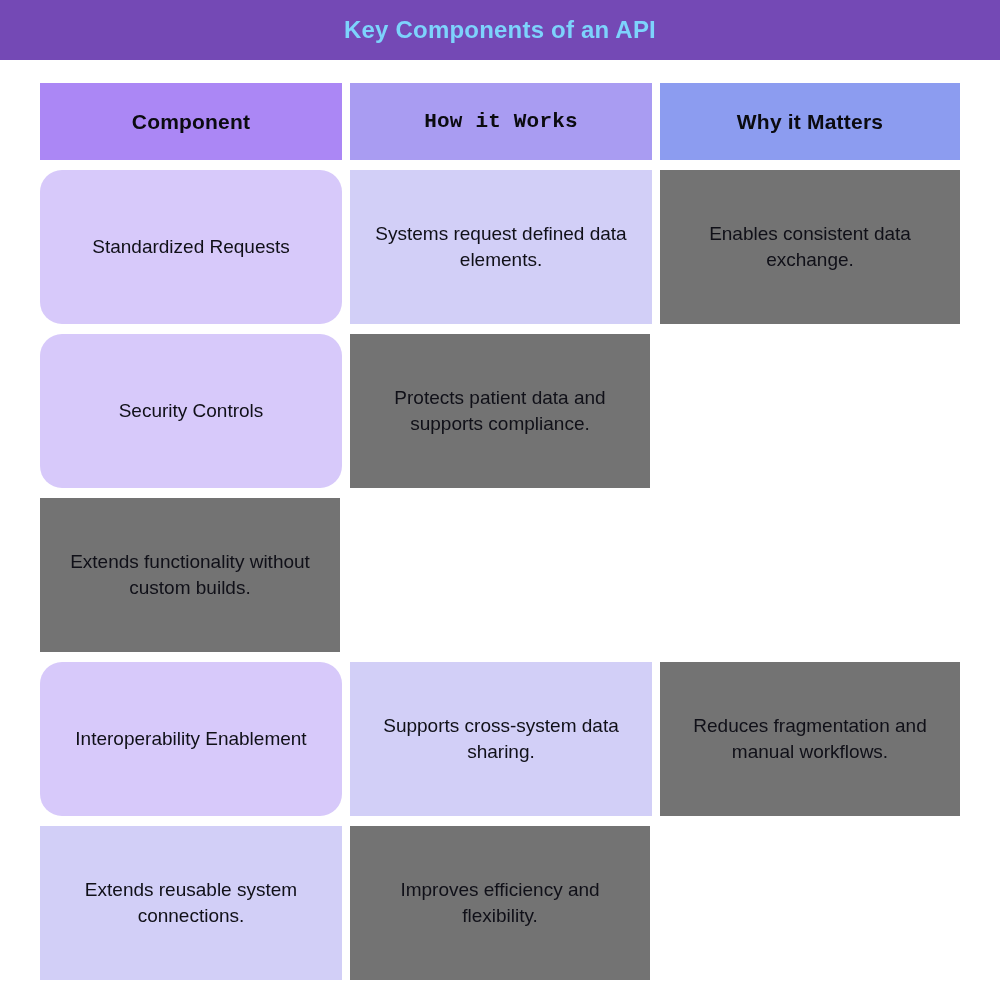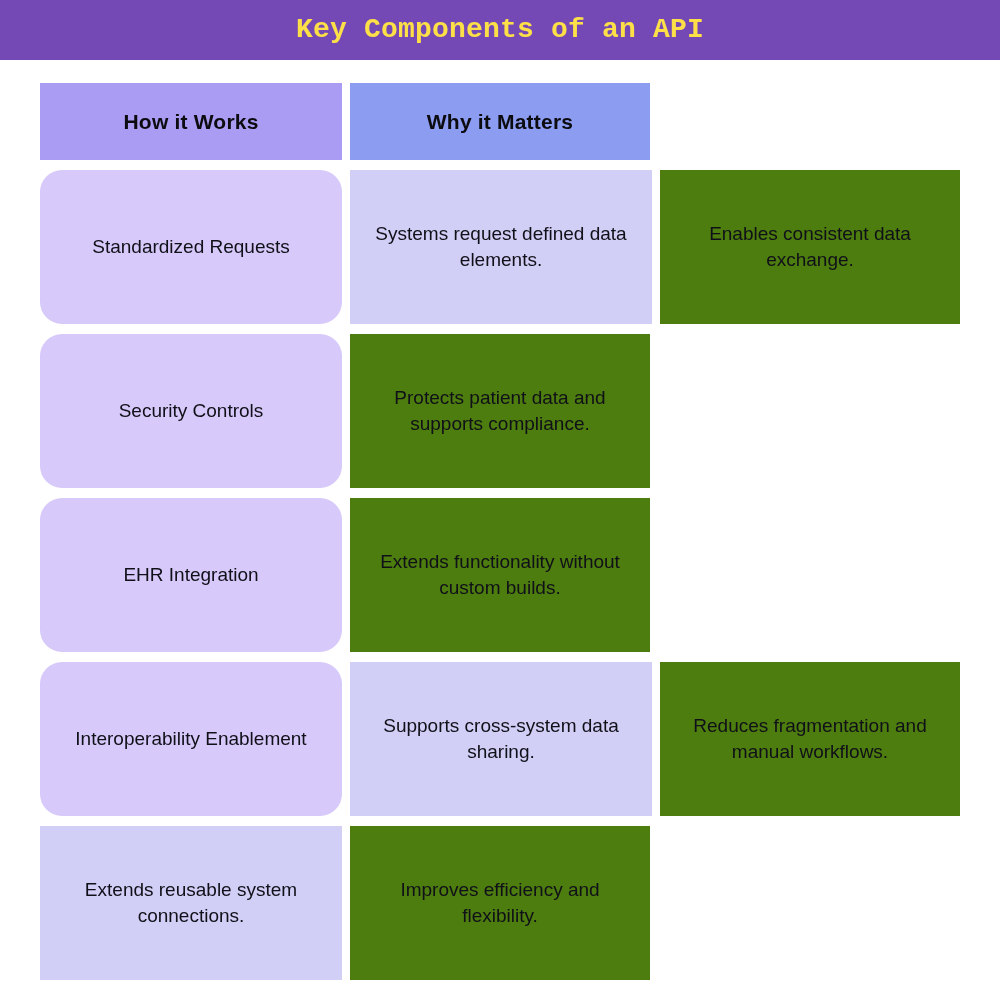--- a/index.html
+++ b/index.html
@@ -28,25 +28,25 @@
     left: 0;
     top: 0;
     width: 1000px;
     height: 60px;
     background: #7449b5;
     display: flex;
     align-items: center;
     justify-content: center;
   }
   .title-text {
-    color: #fde047;
-    font-size: 28px;
+    color: #7dd3fc;
+    font-size: 24px;
     font-weight: bold;
     letter-spacing: 0.2px;
-    font-family: Liberation Mono, monospace;
+    font-family: Liberation Sans, sans-serif;
     text-align: center;
     line-height: 1;
   }
 
   
   .table {
     position: absolute;
     left: 40px;
     top: 83px;
     width: 920px;
@@ -77,52 +77,55 @@
 
   
   .header-row .cell {
     height: 77px;
     font-size: 21px;
     font-weight: bold;
     color: #0b0b10;
     letter-spacing: 0.2px;
   }
   .header-row .col-0 { background: #ab87f5; }
-  .header-row .col-1 { background: #a99cf2; }
+  .header-row .col-1 { background: #a99cf2; font-family: Liberation Mono, monospace; }
   .header-row .col-2 { background: #8c9cf0; }
 
   
   .body-row .cell {
     height: 154px;
     font-size: 19px;
     font-weight: normal;
     color: #101018;
     line-height: 1.35;
   }
   .body-row .col-0 { background: #d7c9fa; border-radius: 22px; }
   .body-row .col-1 { background: #d2cff7; }
-  .body-row .col-2 { background: #4d7c0f; }
+  .body-row .col-2 { background: #737373; }
 
   .cell-text {
     display: block;
     max-width: 100%;
   }
 </style>
 </head>
 <body>
 
 <div id="app">
 
   <div class="title-bar">
     <div class="title-text">Key Components of an API</div>
   </div>
 
   <div class="table">
 
     <div class="row header-row">
+      <div class="cell col-0">
+        <span class="cell-text">Component</span>
+      </div>
       <div class="cell col-1">
         <span class="cell-text">How it Works</span>
       </div>
       <div class="cell col-2">
         <span class="cell-text">Why it Matters</span>
       </div>
     </div>
 
     <div class="row body-row">
       <div class="cell col-0">
@@ -139,23 +142,20 @@
     <div class="row body-row">
       <div class="cell col-0">
         <span class="cell-text">Security Controls</span>
       </div>
       <div class="cell col-2">
         <span class="cell-text">Protects patient data and supports compliance.</span>
       </div>
     </div>
 
     <div class="row body-row">
-      <div class="cell col-0">
-        <span class="cell-text">EHR Integration</span>
-      </div>
       <div class="cell col-2">
         <span class="cell-text">Extends functionality without custom builds.</span>
       </div>
     </div>
 
     <div class="row body-row">
       <div class="cell col-0">
         <span class="cell-text">Interoperability Enablement</span>
       </div>
       <div class="cell col-1">

